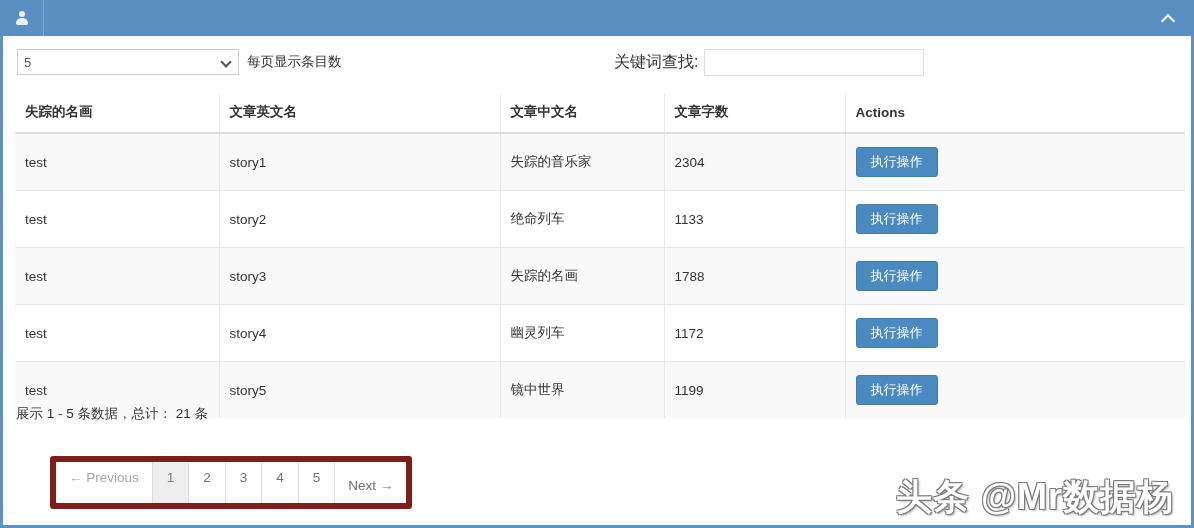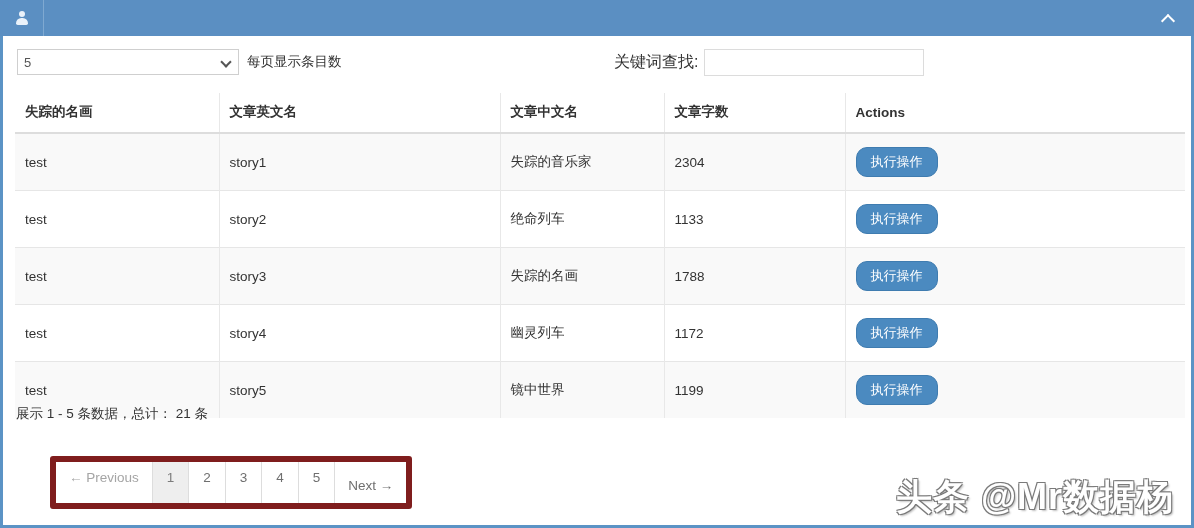--- a/index.html
+++ b/index.html
@@ -245,21 +245,21 @@
   .vdiv-b { border-left: 1px solid #e8e8e8; }
 
   .action-btn {
     display: inline-block;
     background: #4b8ac0;
     border: 1px solid #3f7cb0;
     color: #ffffff;
     font-size: 13px;
     font-family: "Liberation Sans", sans-serif;
     padding: 7px 14px 8px 14px;
-    border-radius: 11px;
+    border-radius: 3px;
     cursor: pointer;
     line-height: 1;
   }
 
   
   .dt-info {
     position: absolute;
     left: 13px;
     top: 369px;
     font-size: 13.5px;

